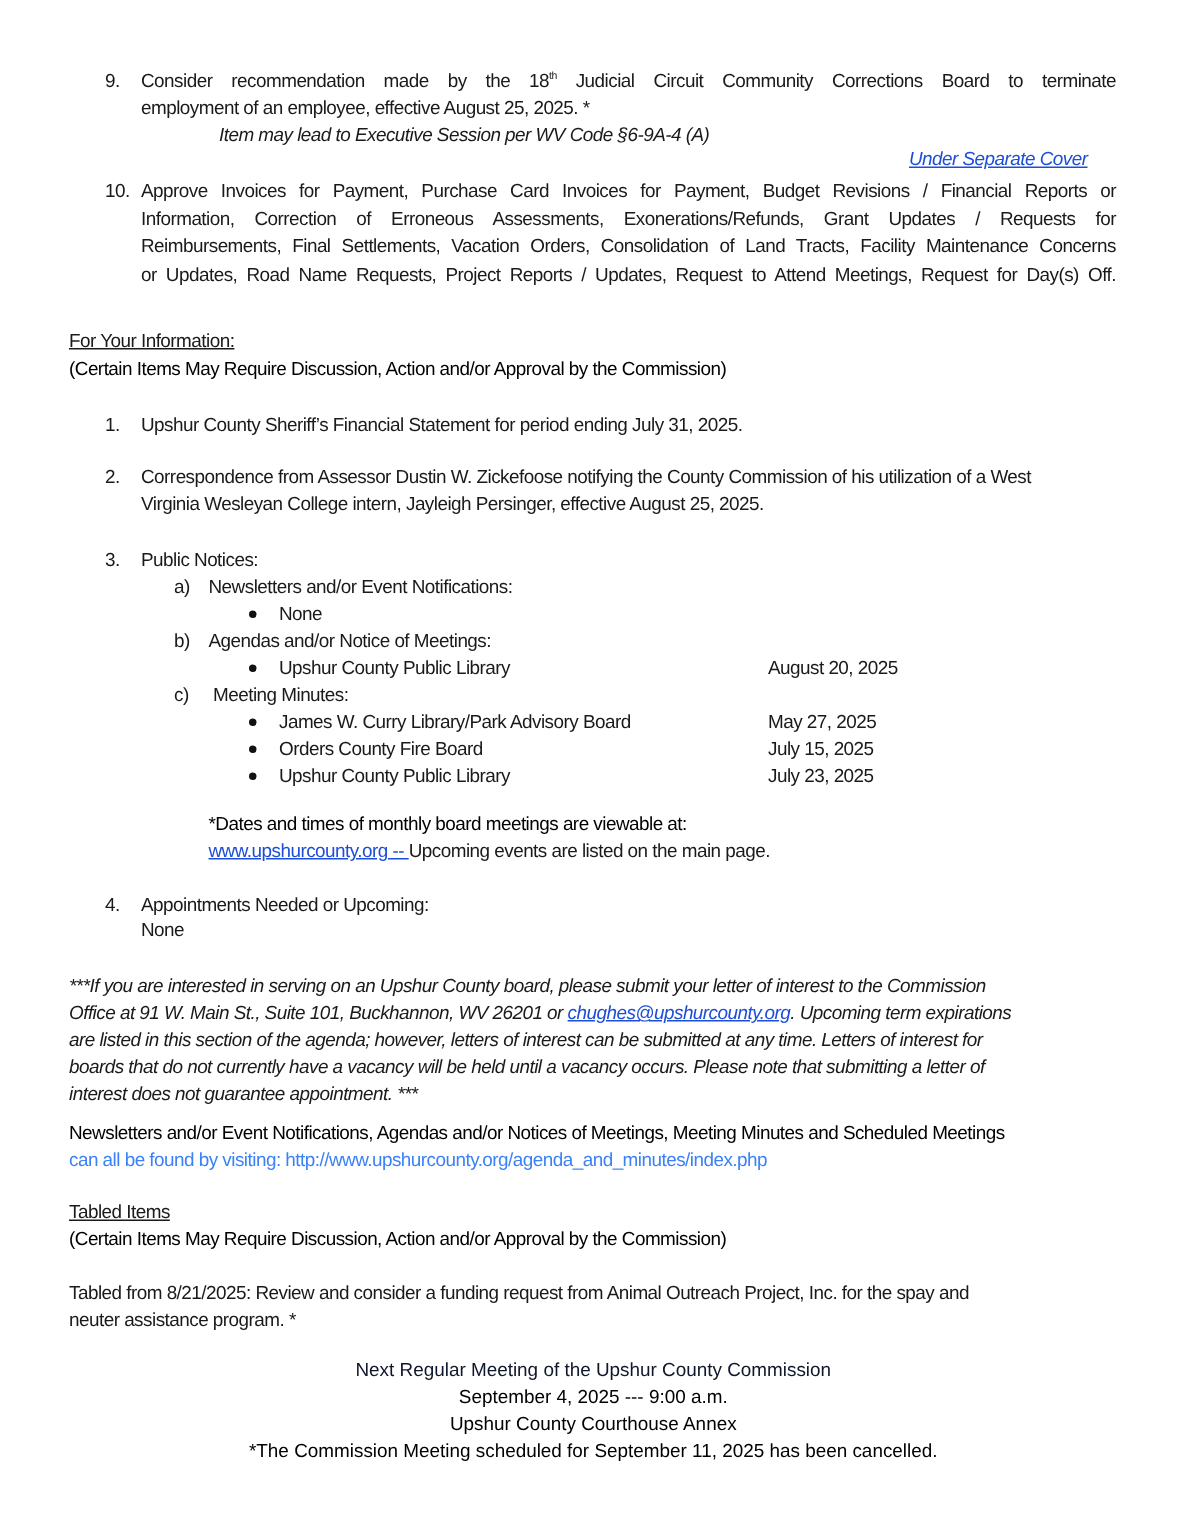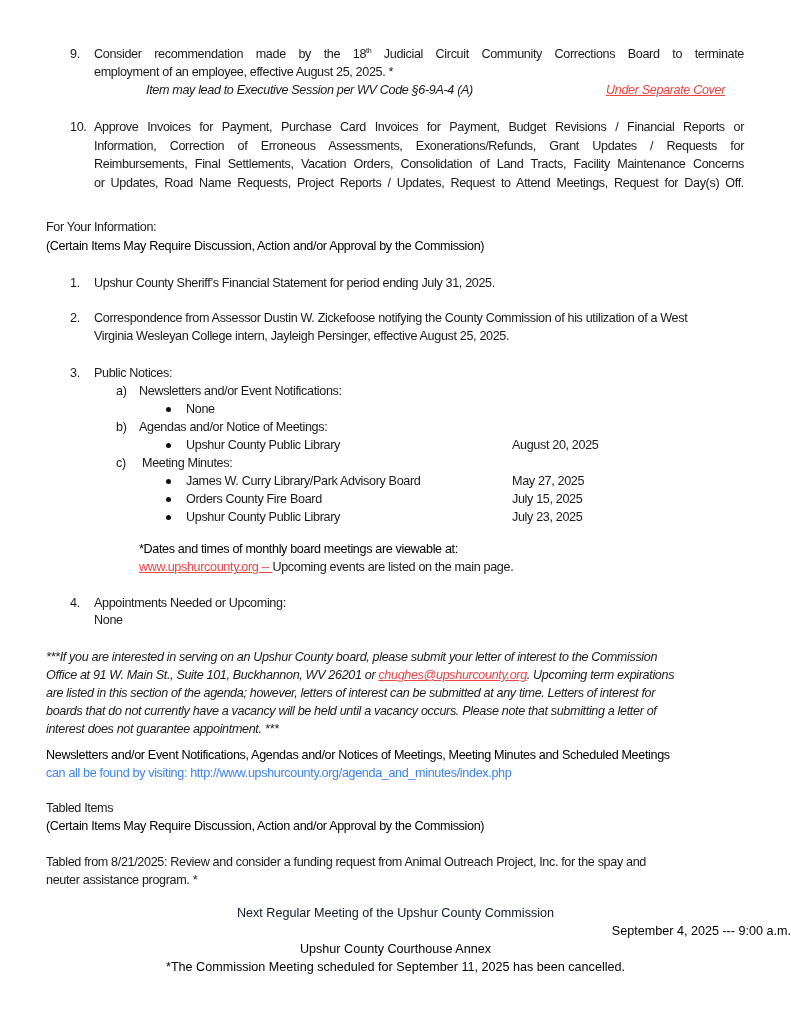--- a/index.html
+++ b/index.html
@@ -2,22 +2,22 @@
 <html><head>
 <meta charset="utf-8">
 <style>
   html, body { margin: 0; padding: 0; background: #ffffff; }
   body { width: 791px; height: 1024px; position: relative; overflow: hidden;
          font-family: "Liberation Sans", sans-serif; color: #1a1a1a; font-size: 12.6px; }
   .abs { position: absolute; white-space: nowrap; }
   .cond { letter-spacing: -0.35px; }
   .just { white-space: normal; text-align: justify; text-align-last: justify; }
   .italic { font-style: italic; }
-  .link { color: #ef4444; text-decoration: underline; }
-  .ul { }
+  .link { color: #1d4ed8; text-decoration: underline; margin-top: 16px; }
+  .ul { text-decoration: underline; }
   .bullet { display: inline-block; width: 5px; height: 5px; background: #111; border-radius: 50%; vertical-align: middle; }
   .center { text-align: center; left: 0; width: 791px; }
   sup { font-size: 7px; }
 </style>
 </head>
 <body>
 
 <div>
   <span class="abs cond" style="left:70px;top:47px;">9.</span>
   <div class="abs cond just" style="left:94px;top:47px;width:650px;"><span>Consider recommendation made by  the 18</span><sup>th</sup><span> Judicial Circuit Community Corrections Board to terminate</span></div>
@@ -94,16 +94,16 @@
 
 <div>
   <span class="abs cond ul" style="left:46px;top:801px;">Tabled Items</span>
   <span class="abs cond" style="left:46px;top:819px;color:#000;">(Certain Items May Require Discussion, Action and/or Approval by the Commission)</span>
   <span class="abs cond" style="left:46px;top:855px;">Tabled from 8/21/2025: Review and consider a funding request from Animal Outreach Project, Inc. for the spay and</span>
   <span class="abs cond" style="left:46px;top:873px;text-align:center;">neuter assistance program. *</span>
 </div>
 
 <div>
   <div class="abs center" style="top:906px;color:#0f172a;">Next Regular Meeting of the Upshur County Commission</div>
-  <div class="abs center" style="top:924px;color:#000;text-align:right;">September 4, 2025 --- 9:00 a.m.</div>
+  <div class="abs center" style="top:924px;color:#000;">September 4, 2025 --- 9:00 a.m.</div>
   <div class="abs center" style="top:942px;color:#000;">Upshur County Courthouse Annex</div>
   <div class="abs center" style="top:960px;color:#000;">*The Commission Meeting scheduled for September 11, 2025 has been cancelled.</div>
 </div>
 
 </body></html>

